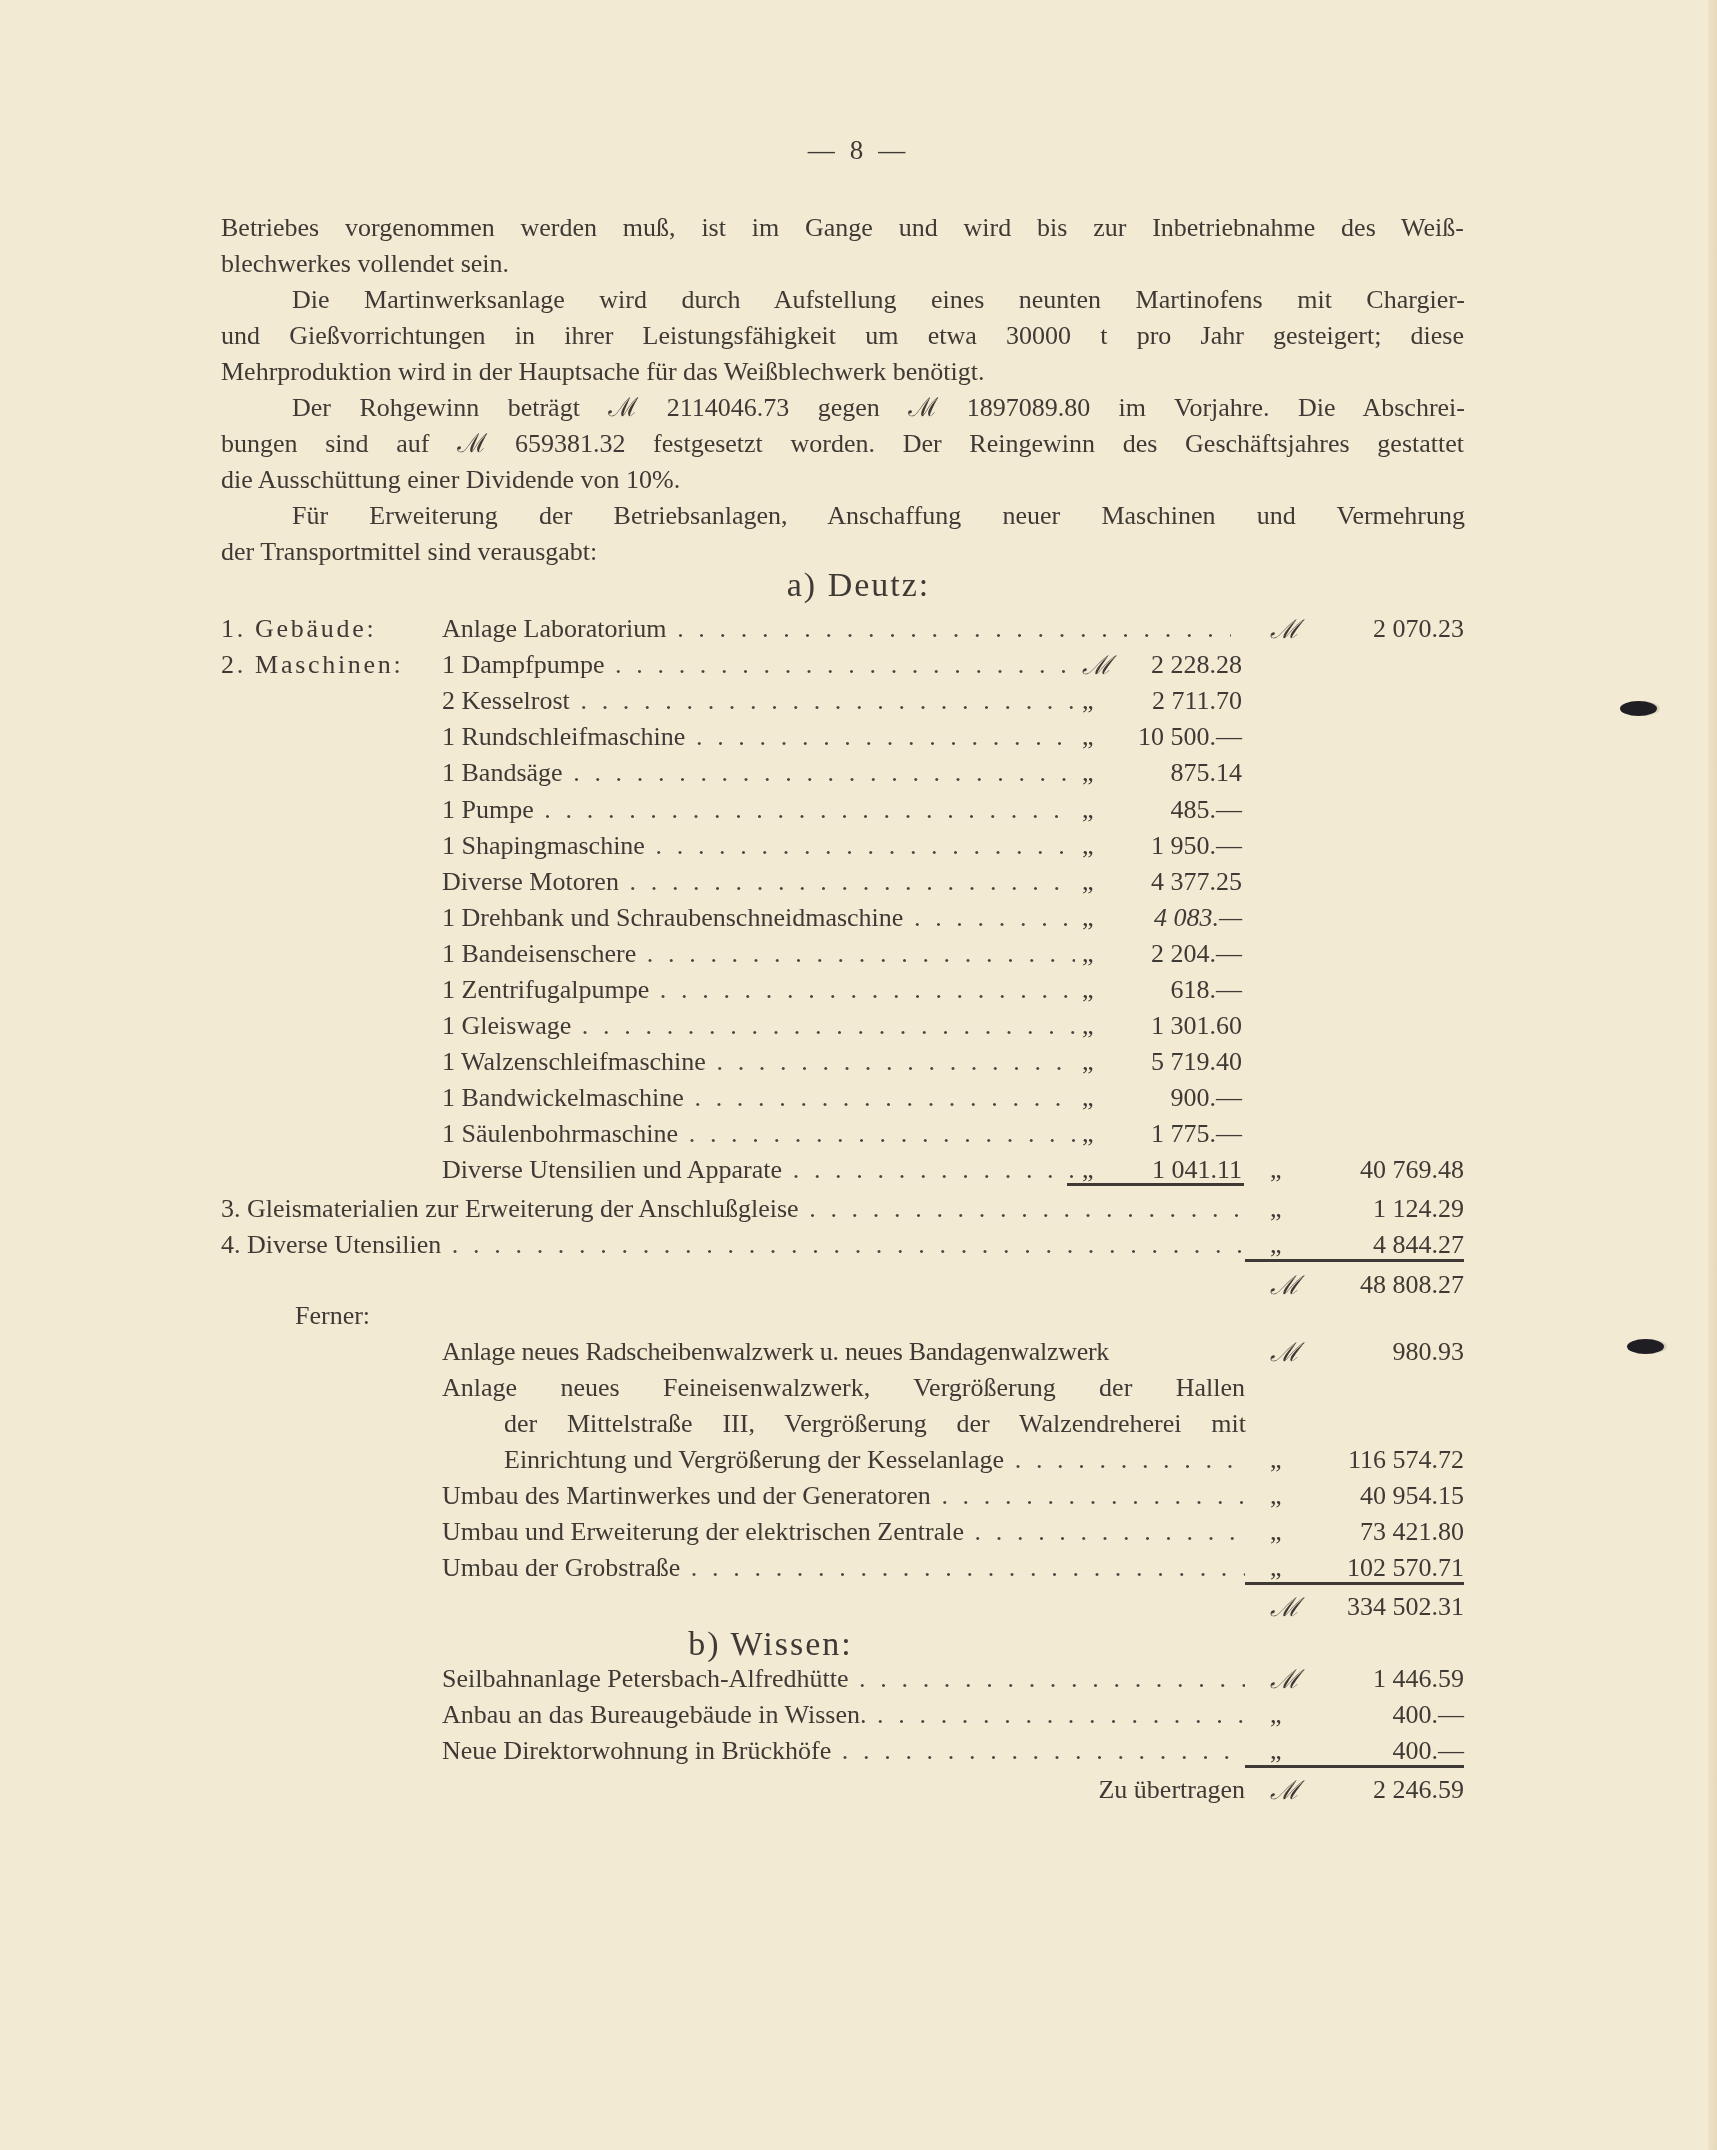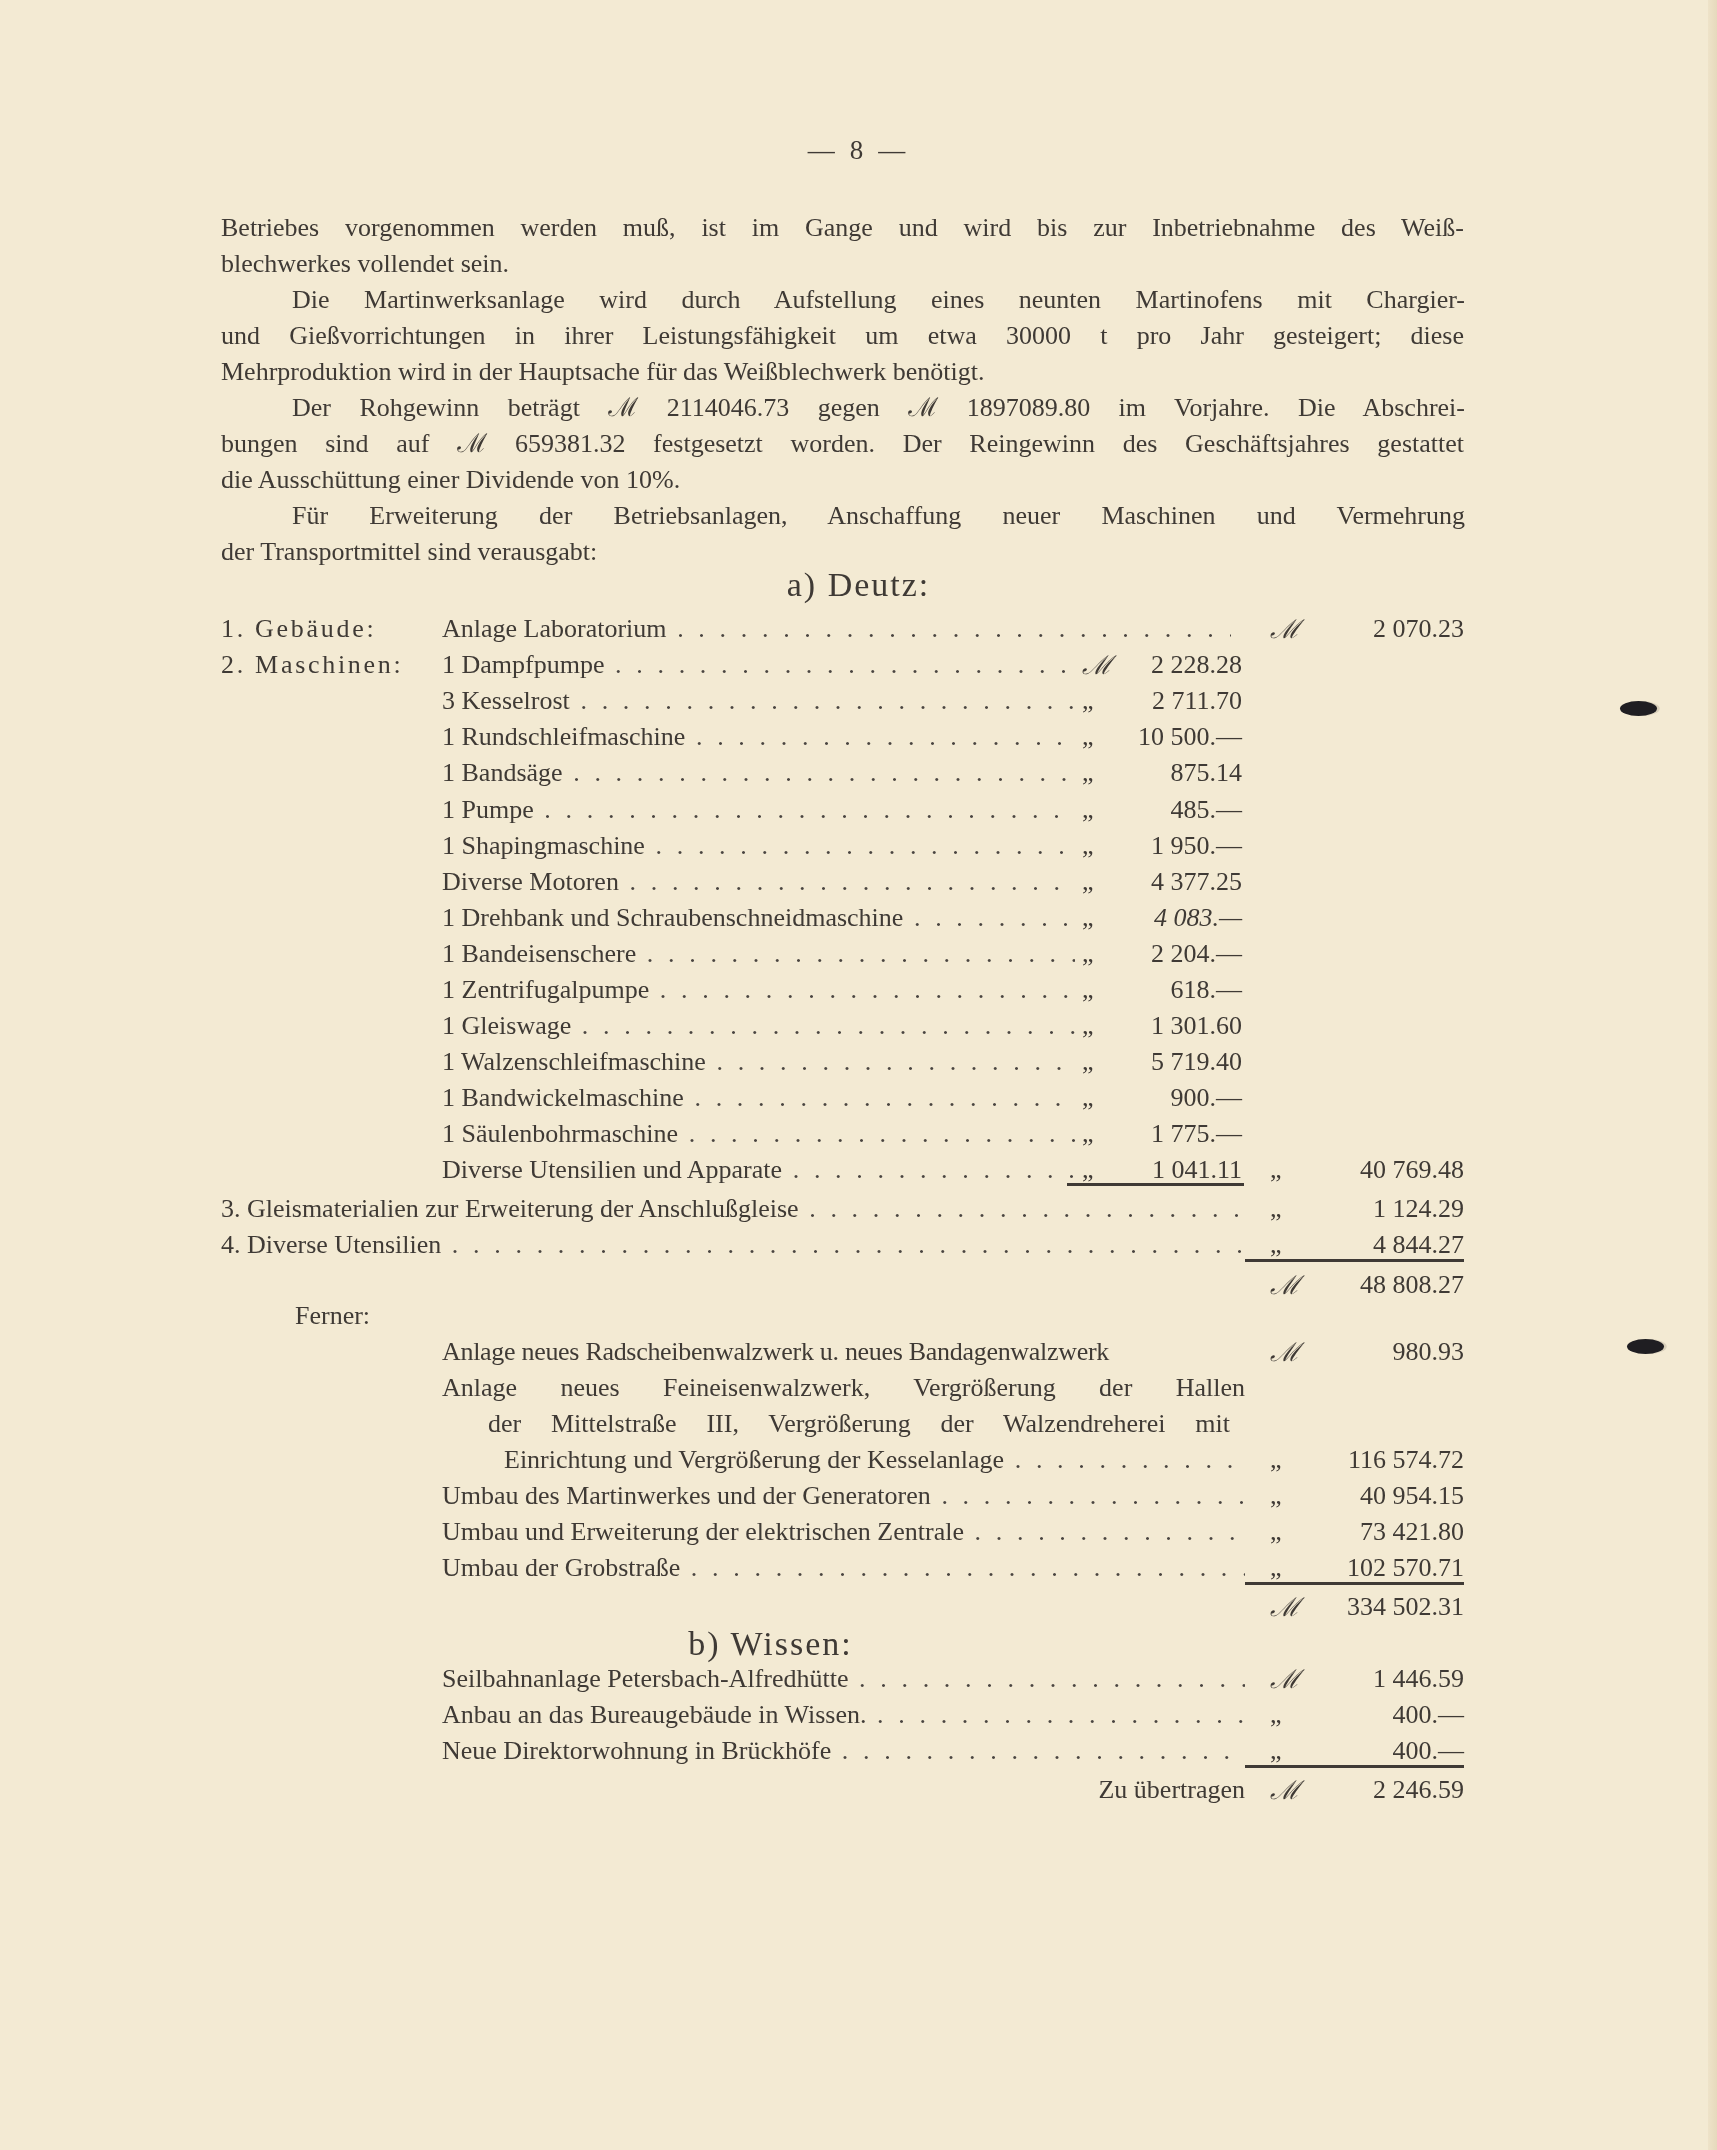--- a/index.html
+++ b/index.html
@@ -44,21 +44,21 @@
 
 <div id="table">
     <div class="tline" style="left:221px; top:611px; letter-spacing:2.7px;">1. Gebäude:</div>
     <div class="desc" style="left:442px; width:789px; top:611px; font-size:26px; line-height:36px;"><span>Anlage Laboratorium</span><span class="dots"> . . . . . . . . . . . . . . . . . . . . . . . . . . . . . . . . . . . . . . . . . . . . . . . . . . . . . . . . . . . . . . . . . . . . . . . . . . . . . . . . . . . . . . . . . . . . . . . . . . . . . . . . . . . . . . . . . . . . . . . . </span></div>
     <div class="cur" style="position:absolute; left:1270px; top:611px; line-height:36px; font-size:26px;font-style:italic;">ℳ</div>
     <div class="tline" style="right:253px; top:611px;">2 070.23</div>
     <div class="tline" style="left:221px; top:647px; letter-spacing:2.7px;">2. Maschinen:</div>
     <div class="desc" style="left:442px; width:633px; top:647px; font-size:26px; line-height:36px;"><span>1 Dampfpumpe</span><span class="dots"> . . . . . . . . . . . . . . . . . . . . . . . . . . . . . . . . . . . . . . . . . . . . . . . . . . . . . . . . . . . . . . . . . . . . . . . . . . . . . . . . . . . . . . . . . . . . . . . . . . . . . . . . . . . . . . . . . . . . . . . . </span></div>
     <div class="cur" style="position:absolute; left:1082px; top:647px; line-height:36px; font-size:26px;font-style:italic;">ℳ</div>
     <div class="tline" style="right:475px; top:647px;">2 228.28</div>
-    <div class="desc" style="left:442px; width:633px; top:683px; font-size:26px; line-height:36px;"><span>3 Kesselrost</span><span class="dots"> . . . . . . . . . . . . . . . . . . . . . . . . . . . . . . . . . . . . . . . . . . . . . . . . . . . . . . . . . . . . . . . . . . . . . . . . . . . . . . . . . . . . . . . . . . . . . . . . . . . . . . . . . . . . . . . . . . . . . . . . </span></div>
+    <div class="desc" style="left:442px; width:633px; top:683px; font-size:26px; line-height:36px;"><span>2 Kesselrost</span><span class="dots"> . . . . . . . . . . . . . . . . . . . . . . . . . . . . . . . . . . . . . . . . . . . . . . . . . . . . . . . . . . . . . . . . . . . . . . . . . . . . . . . . . . . . . . . . . . . . . . . . . . . . . . . . . . . . . . . . . . . . . . . . </span></div>
     <div class="tline" style="position:absolute; left:1082px; top:683px; line-height:36px; font-size:26px;">„</div>
     <div class="tline" style="right:475px; top:683px;">2 711.70</div>
     <div class="desc" style="left:442px; width:633px; top:719px; font-size:26px; line-height:36px;"><span>1 Rundschleifmaschine</span><span class="dots"> . . . . . . . . . . . . . . . . . . . . . . . . . . . . . . . . . . . . . . . . . . . . . . . . . . . . . . . . . . . . . . . . . . . . . . . . . . . . . . . . . . . . . . . . . . . . . . . . . . . . . . . . . . . . . . . . . . . . . . . . </span></div>
     <div class="tline" style="position:absolute; left:1082px; top:719px; line-height:36px; font-size:26px;">„</div>
     <div class="tline" style="right:475px; top:719px;">10 500.—</div>
     <div class="desc" style="left:442px; width:633px; top:755px; font-size:26px; line-height:36px;"><span>1 Bandsäge</span><span class="dots"> . . . . . . . . . . . . . . . . . . . . . . . . . . . . . . . . . . . . . . . . . . . . . . . . . . . . . . . . . . . . . . . . . . . . . . . . . . . . . . . . . . . . . . . . . . . . . . . . . . . . . . . . . . . . . . . . . . . . . . . . </span></div>
     <div class="tline" style="position:absolute; left:1082px; top:755px; line-height:36px; font-size:26px;">„</div>
     <div class="tline" style="right:475px; top:755px;">875.14</div>
     <div class="desc" style="left:442px; width:633px; top:792px; font-size:26px; line-height:36px;"><span>1 Pumpe</span><span class="dots"> . . . . . . . . . . . . . . . . . . . . . . . . . . . . . . . . . . . . . . . . . . . . . . . . . . . . . . . . . . . . . . . . . . . . . . . . . . . . . . . . . . . . . . . . . . . . . . . . . . . . . . . . . . . . . . . . . . . . . . . . </span></div>
     <div class="tline" style="position:absolute; left:1082px; top:792px; line-height:36px; font-size:26px;">„</div>
@@ -103,21 +103,21 @@
     <div class="tline" style="position:absolute; left:1270px; top:1227px; line-height:36px; font-size:26px;">„</div>
     <div class="tline" style="right:253px; top:1227px;">4 844.27</div>
     <div class="rule" style="left:1245px; width:219px; top:1259px;"></div>
     <div class="cur" style="position:absolute; left:1270px; top:1267px; line-height:36px; font-size:26px;font-style:italic;">ℳ</div>
     <div class="tline" style="right:253px; top:1267px;">48 808.27</div>
     <div class="tline" style="left:295px; top:1298px;">Ferner:</div>
     <div class="tline" style="left:442px; top:1334px; letter-spacing:-0.3px;">Anlage neues Radscheibenwalzwerk u. neues Bandagenwalzwerk</div>
     <div class="cur" style="position:absolute; left:1270px; top:1334px; line-height:36px; font-size:26px;font-style:italic;">ℳ</div>
     <div class="tline" style="right:253px; top:1334px;">980.93</div>
     <div class="tline" style="left:442px; top:1370px; width:803px; text-align:justify; text-align-last:justify;">Anlage neues Feineisenwalzwerk, Vergrößerung der Hallen</div>
-    <div class="tline" style="left:488px; top:1406px; width:742px; text-align:justify; text-align-last:justify;">der Mittelstraße III, Vergrößerung der Walzendreherei mit</div>
+    <div class="tline" style="left:504px; top:1406px; width:742px; text-align:justify; text-align-last:justify;">der Mittelstraße III, Vergrößerung der Walzendreherei mit</div>
     <div class="desc" style="left:504px; width:742px; top:1442px; font-size:26px; line-height:36px;"><span>Einrichtung und Vergrößerung der Kesselanlage</span><span class="dots"> . . . . . . . . . . . . . . . . . . . . . . . . . . . . . . . . . . . . . . . . . . . . . . . . . . . . . . . . . . . . . . . . . . . . . . . . . . . . . . . . . . . . . . . . . . . . . . . . . . . . . . . . . . . . . . . . . . . . . . . . </span></div>
     <div class="tline" style="position:absolute; left:1270px; top:1442px; line-height:36px; font-size:26px;">„</div>
     <div class="tline" style="right:253px; top:1442px;">116 574.72</div>
     <div class="desc" style="left:442px; width:803px; top:1478px; font-size:26px; line-height:36px;"><span>Umbau des Martinwerkes und der Generatoren</span><span class="dots"> . . . . . . . . . . . . . . . . . . . . . . . . . . . . . . . . . . . . . . . . . . . . . . . . . . . . . . . . . . . . . . . . . . . . . . . . . . . . . . . . . . . . . . . . . . . . . . . . . . . . . . . . . . . . . . . . . . . . . . . . </span></div>
     <div class="tline" style="position:absolute; left:1270px; top:1478px; line-height:36px; font-size:26px;">„</div>
     <div class="tline" style="right:253px; top:1478px;">40 954.15</div>
     <div class="desc" style="left:442px; width:803px; top:1514px; font-size:26px; line-height:36px;"><span>Umbau und Erweiterung der elektrischen Zentrale</span><span class="dots"> . . . . . . . . . . . . . . . . . . . . . . . . . . . . . . . . . . . . . . . . . . . . . . . . . . . . . . . . . . . . . . . . . . . . . . . . . . . . . . . . . . . . . . . . . . . . . . . . . . . . . . . . . . . . . . . . . . . . . . . . </span></div>
     <div class="tline" style="position:absolute; left:1270px; top:1514px; line-height:36px; font-size:26px;">„</div>
     <div class="tline" style="right:253px; top:1514px;">73 421.80</div>
     <div class="desc" style="left:442px; width:803px; top:1550px; font-size:26px; line-height:36px;"><span>Umbau der Grobstraße</span><span class="dots"> . . . . . . . . . . . . . . . . . . . . . . . . . . . . . . . . . . . . . . . . . . . . . . . . . . . . . . . . . . . . . . . . . . . . . . . . . . . . . . . . . . . . . . . . . . . . . . . . . . . . . . . . . . . . . . . . . . . . . . . . </span></div>

